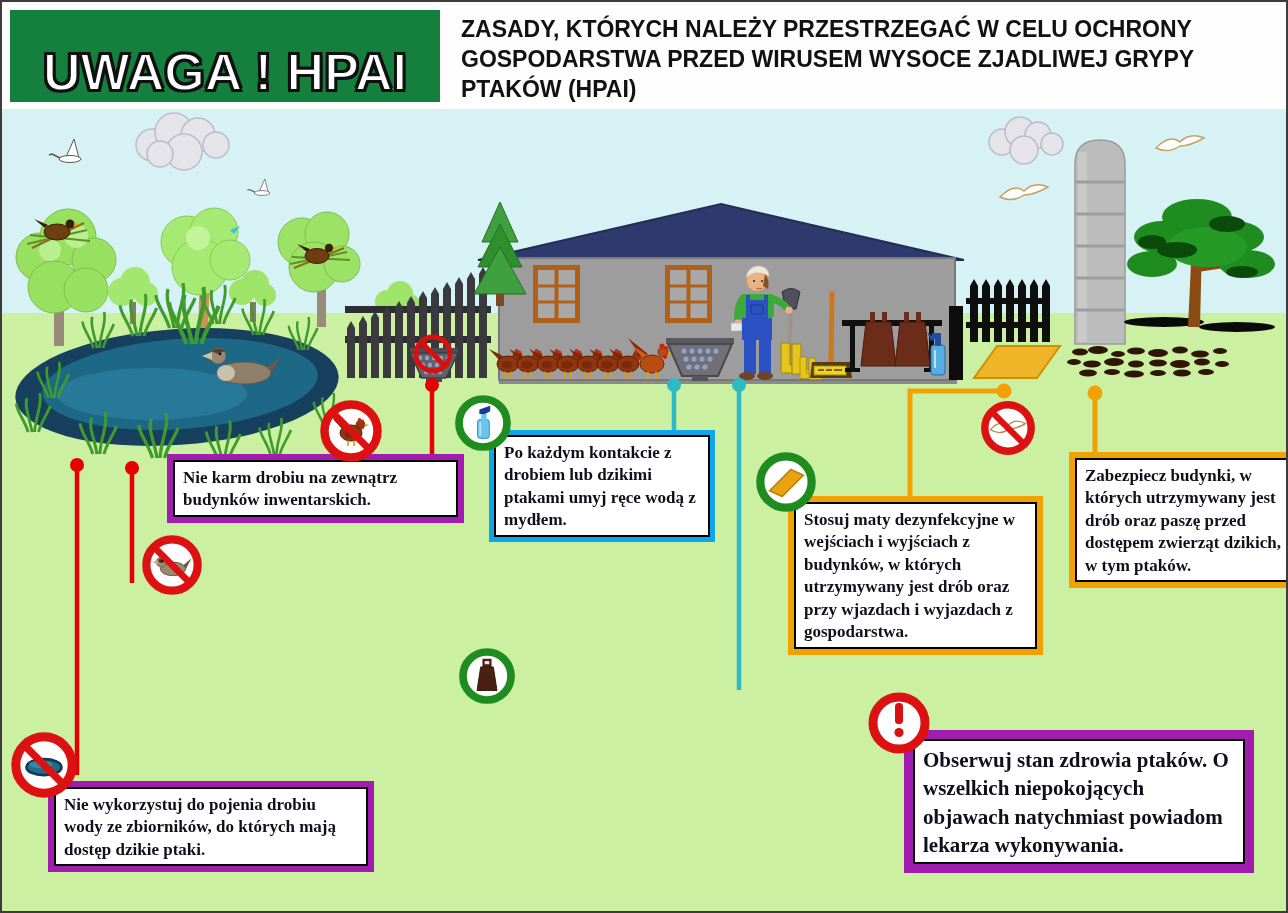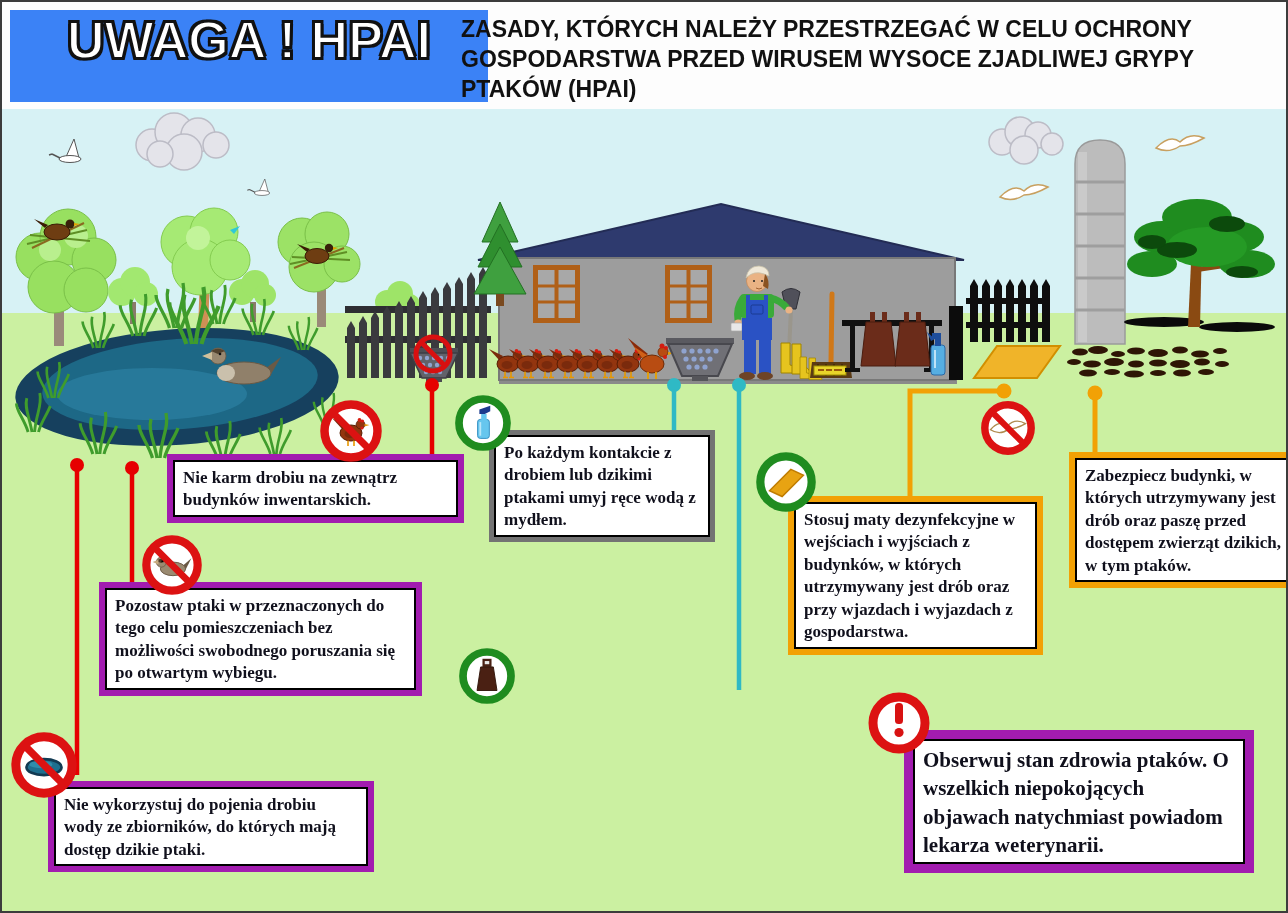--- a/index.html
+++ b/index.html
@@ -1,35 +1,35 @@
 <!DOCTYPE html>
 <html><head>
 <meta charset="utf-8">
 <style>
   html,body{margin:0;padding:0;background:#e9e9e9;}
   .poster{position:relative;width:1288px;height:913px;background:#fff;border:2px solid #3c3c3c;
           box-sizing:border-box;overflow:hidden;font-family:"Liberation Sans",sans-serif;}
   
   .header{position:absolute;left:0;top:0;width:100%;height:107px;background:#fdfdfd;z-index:40;}
-  .alert-box{position:absolute;left:8px;top:8px;width:478px;height:92px;background:#3b82f6;
-             display:flex;align-items:flex-start;justify-content:center;}
+  .alert-box{position:absolute;left:8px;top:8px;width:430px;height:92px;background:#15803d;
+             display:flex;align-items:flex-end;justify-content:center;}
   .alert-box span{font-size:52px;font-weight:bold;color:#fff;white-space:nowrap;letter-spacing:0px;
       -webkit-text-stroke:2px #111;
       text-shadow:-2px -2px 0 #111,2px -2px 0 #111,-2px 2px 0 #111,2px 2px 0 #111;}
   .title{position:absolute;left:459px;top:12px;width:800px;font-size:23px;line-height:30px;
          font-weight:bold;color:#111;}
   
   .scene-svg{position:absolute;left:0;top:0;width:1288px;height:913px;z-index:1;}
   
   .callout{position:absolute;background:#fff;box-sizing:border-box;z-index:20;
            box-shadow:inset 0 0 0 2px #000;padding:7px 10px 5px;
            font-family:"Liberation Serif",serif;font-weight:bold;color:#10101c;}
   .callout p{margin:0;font-size:17px;line-height:1.32;}
   .callout.red{border:6px solid #a21caf;}
-  .callout.teal{border:5px solid #737373;}
+  .callout.teal{border:5px solid #0ea5e9;}
   .callout.orange{border:6px solid #f2a105;margin-left:44px;}
   .callout.big{border-width:9px;}
   .callout.big p{font-size:21px;line-height:1.35;}
   
   .badge{position:absolute;z-index:30;}
 </style>
 </head>
 <body>
 
 <div class="poster">
@@ -474,37 +474,34 @@
   <div class="header">
     <div class="alert-box">
       <span>UWAGA ! HPAI</span>
     </div>
     <div class="title">ZASADY, KTÓRYCH NALEŻY PRZESTRZEGAĆ W CELU OCHRONY GOSPODARSTWA PRZED WIRUSEM WYSOCE ZJADLIWEJ GRYPY PTAKÓW (HPAI)</div>
   </div>
 
   <div class="callout red" style="left:165px;top:452px;width:297px;min-height:62px">
     <p>Nie karm drobiu na zewnątrz budynków inwentarskich.</p>
   </div>
-  <div class="callout red" style="left:97px;top:580px;width:323px;min-height:106px">
-    <p>Pozostaw ptaki w przeznaczonych do tego celu pomieszczeniach bez możliwości swobodnego poruszania się po otwartym wybiegu.</p>
-  </div>
   <div class="callout red" style="left:46px;top:779px;width:326px;min-height:88px">
     <p>Nie wykorzystuj do pojenia drobiu wody ze zbiorników, do których mają dostęp dzikie ptaki.</p>
   </div>
   <div class="callout teal" style="left:487px;top:428px;width:226px;min-height:97px">
     <p>Po każdym kontakcie z drobiem lub dzikimi ptakami umyj ręce wodą z mydłem.</p>
   </div>
   <div class="callout orange" style="left:742px;top:494px;width:255px;min-height:150px">
     <p>Stosuj maty dezynfekcyjne w wejściach i wyjściach z budynków, w których utrzymywany jest drób oraz przy wjazdach i wyjazdach z gospodarstwa.</p>
   </div>
   <div class="callout orange" style="left:1023px;top:450px;width:240px;min-height:112px">
     <p>Zabezpiecz budynki, w których utrzymywany jest drób oraz paszę przed dostępem zwierząt dzikich, w tym ptaków.</p>
   </div>
   <div class="callout red big" style="left:902px;top:728px;width:350px;min-height:132px">
-    <p>Obserwuj stan zdrowia ptaków. O wszelkich niepokojących objawach natychmiast powiadom lekarza weterynarii.</p>
+    <p>Obserwuj stan zdrowia ptaków. O wszelkich niepokojących objawach natychmiast powiadom lekarza wykonywania.</p>
   </div>
 
   <svg class="badge" style="left:317px;top:397px" width="64" height="64" viewBox="0 0 64 64">
     <circle cx="32" cy="32" r="26.5" fill="#fff" stroke="#dc1212" stroke-width="8.5"></circle>
     <g transform="translate(32,34)">
       <polygon points="-8,-3 -19,-15 -5,-8" fill="#7a2a0c"></polygon>
       <ellipse cx="0" cy="0" rx="11" ry="8" fill="#93350f" stroke="#571d04"></ellipse>
       <ellipse cx="-1" cy="1" rx="5.5" ry="4" fill="#7a2a0c"></ellipse>
       <circle cx="9.5" cy="-8.5" r="4.4" fill="#93350f" stroke="#571d04" stroke-width="0.8"></circle>
       <circle cx="8.5" cy="-13" r="1.9" fill="#d81c10"></circle>

